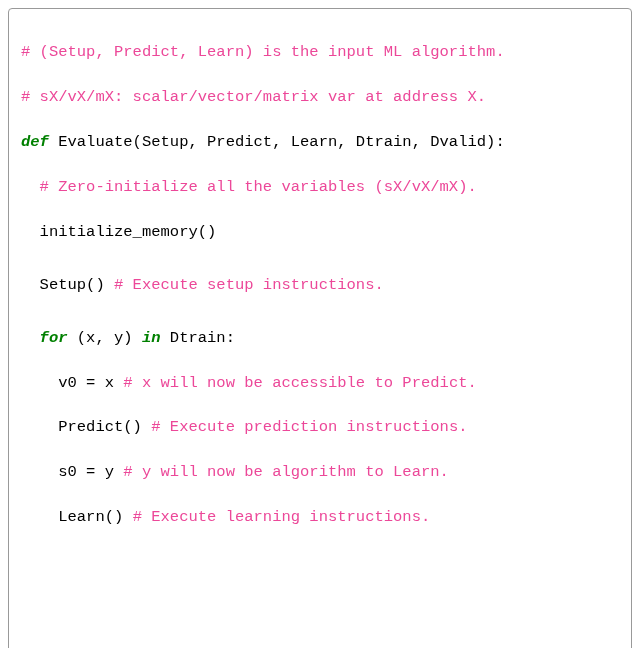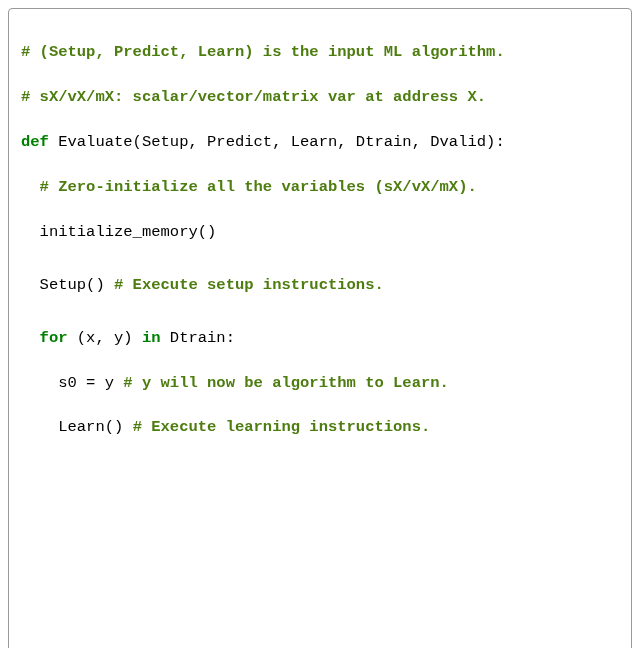--- a/index.html
+++ b/index.html
@@ -15,37 +15,39 @@
     }
     .code-box {
       border: 1px solid #999;
       border-radius: 4px;
       padding: 10px 12px;
       background: #fff;
       font-size: 15.5px;
       line-height: 1.45;
       white-space: pre;
     }
-    .comment { color: #4d7c0f; font-weight: bold; }
-    .keyword { color: #008000; font-weight: bold; }
+    .comment { color: #ec4899; }
+    .keyword { color: #008000; font-weight: bold; font-style: italic; }
     .plain { color: #000; }
     .block { display: block; }
     .gap { margin-top: 0.5em; }
   </style>
 </head>
 <body>
 
 <div class="code-box">
 <span class="block comment"># (Setup, Predict, Learn) is the input ML algorithm.</span>
 <span class="block comment"># sX/vX/mX: scalar/vector/matrix var at address X.</span>
 <span class="block"><span class="keyword">def</span><span class="plain"> Evaluate(Setup, Predict, Learn, Dtrain, Dvalid):</span></span>
 <span class="block comment">  # Zero-initialize all the variables (sX/vX/mX).</span>
 <span class="block plain">  initialize_memory()</span>
 <span class="block gap"><span class="plain">  Setup() </span><span class="comment"># Execute setup instructions.</span></span>
 <span class="block gap"><span class="keyword">  for</span><span class="plain"> (x, y) </span><span class="keyword">in</span><span class="plain"> Dtrain:</span></span>
+<span class="block"><span class="plain">    v0 = x </span><span class="comment"># x will now be accessible to Predict.</span></span>
+<span class="block"><span class="plain">    Predict() </span><span class="comment"># Execute prediction instructions.</span></span>
 <span class="block"><span class="plain">    s0 = y </span><span class="comment"># y will now be algorithm to Learn.</span></span>
 <span class="block"><span class="plain">    Learn() </span><span class="comment"># Execute learning instructions.</span></span>
 
 
 
 
 
 
 
 

